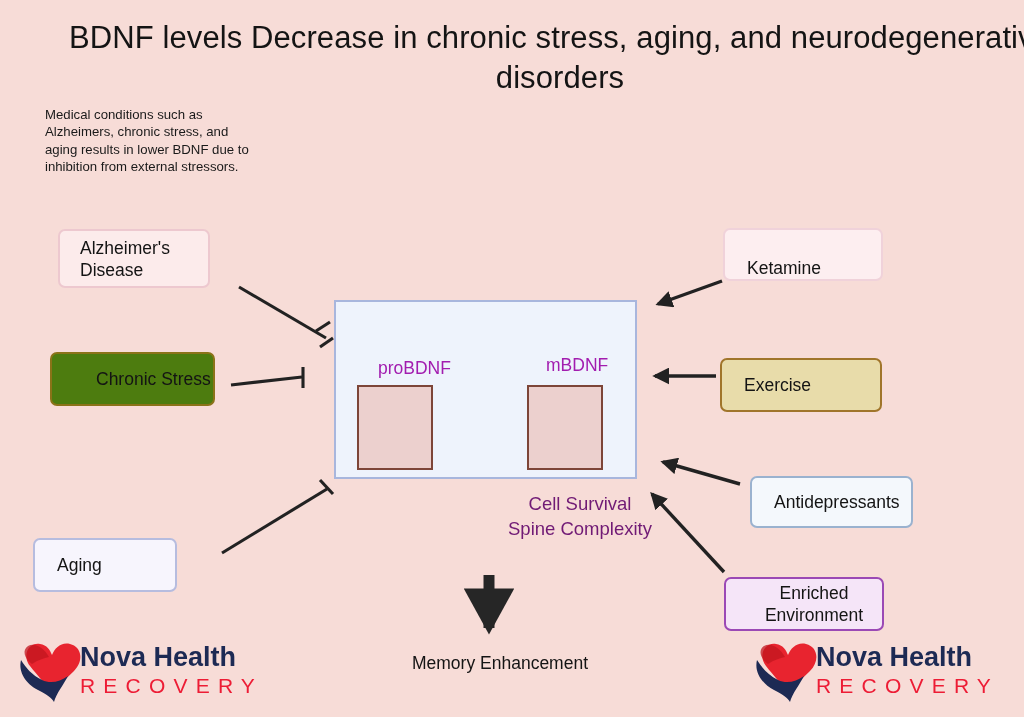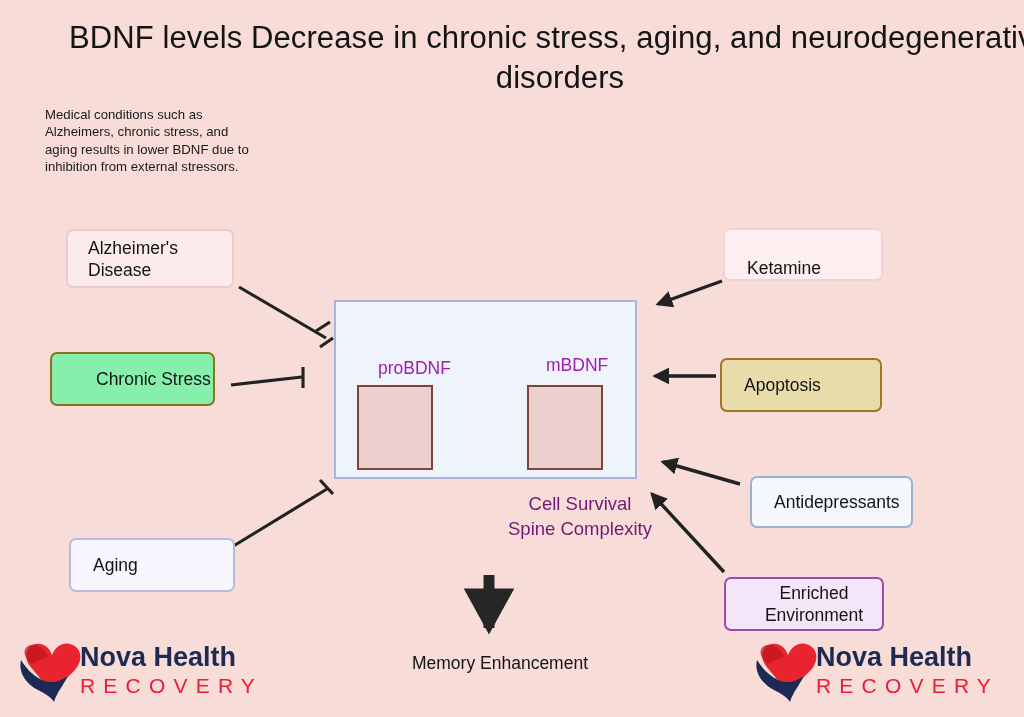--- a/index.html
+++ b/index.html
@@ -52,30 +52,30 @@
     display: flex;
     align-items: center;
     padding-left: 22px;
     font-size: 17.5px;
     line-height: 22px;
     color: #141414;
   }
   .node.two-line { padding-left: 20px; }
 
   #node-alzheimers {
-    left: 58px; top: 229px; width: 168px; height: 59px;
-    background: #fcebeb; border: 2px solid #edc8cf; margin-left: 8px;
+    left: 58px; top: 229px; width: 152px; height: 59px;
+    background: #fcebeb; border: 2px solid #edc8cf;
   }
   #node-chronic-stress {
     left: 50px; top: 352px; width: 165px; height: 54px;
     background: #f4f2d5; border: 2.5px solid #8a7318;
   }
   #node-aging {
-    left: 33px; top: 538px; width: 166px; height: 54px;
-    background: #f7f5fd; border: 2.5px solid #b6bcdf; margin-left: 36px;
+    left: 33px; top: 538px; width: 144px; height: 54px;
+    background: #f7f5fd; border: 2.5px solid #b6bcdf;
   }
   #node-ketamine {
     left: 723px; top: 228px; width: 160px; height: 53px;
     background: #fdeef0; border: 2px solid #f0d2da;
   }
   #node-exercise {
     left: 720px; top: 358px; width: 162px; height: 54px;
     background: #e8dcaa; border: 2.5px solid #a0752a;
   }
   #node-antidepressants {
@@ -205,34 +205,34 @@
 
     <g>
       <line x1="489" y1="575" x2="489" y2="628" stroke="#262626" stroke-width="11" marker-end="url(#arrowhead-big)"></line>
     </g>
   </svg>
 
   <div class="abs node two-line" id="node-alzheimers" style="background: rgb(252, 235, 235); border-color: rgb(237, 200, 207);">
     <span>Alzheimer's Disease</span>
   </div>
 
-  <div class="abs node" id="node-chronic-stress" style="background: #86efac; border-color: rgb(138, 115, 24); padding-left: 44px;">
+  <div class="abs node" id="node-chronic-stress" style="background: #4d7c0f; border-color: rgb(138, 115, 24); padding-left: 44px;">
     <span>Chronic Stress</span>
   </div>
 
   <div class="abs node" id="node-aging" style="background: rgb(247, 245, 253); border-color: rgb(182, 188, 223);">
     <span>Aging</span>
   </div>
 
   <div class="abs node" id="node-ketamine" style="background: rgb(253, 238, 240); border-color: rgb(240, 210, 218); align-items: flex-end;">
     <span>Ketamine</span>
   </div>
 
   <div class="abs node" id="node-exercise" style="background: rgb(232, 220, 170); border-color: rgb(160, 117, 42);">
-    <span>Apoptosis</span>
+    <span>Exercise</span>
   </div>
 
   <div class="abs node" id="node-antidepressants" style="background: rgb(244, 248, 252); border-color: rgb(154, 178, 207);">
     <span>Antidepressants</span>
   </div>
 
   <div class="abs node two-line" id="node-enriched">
     <span>Enriched Environment</span>
   </div>
 

